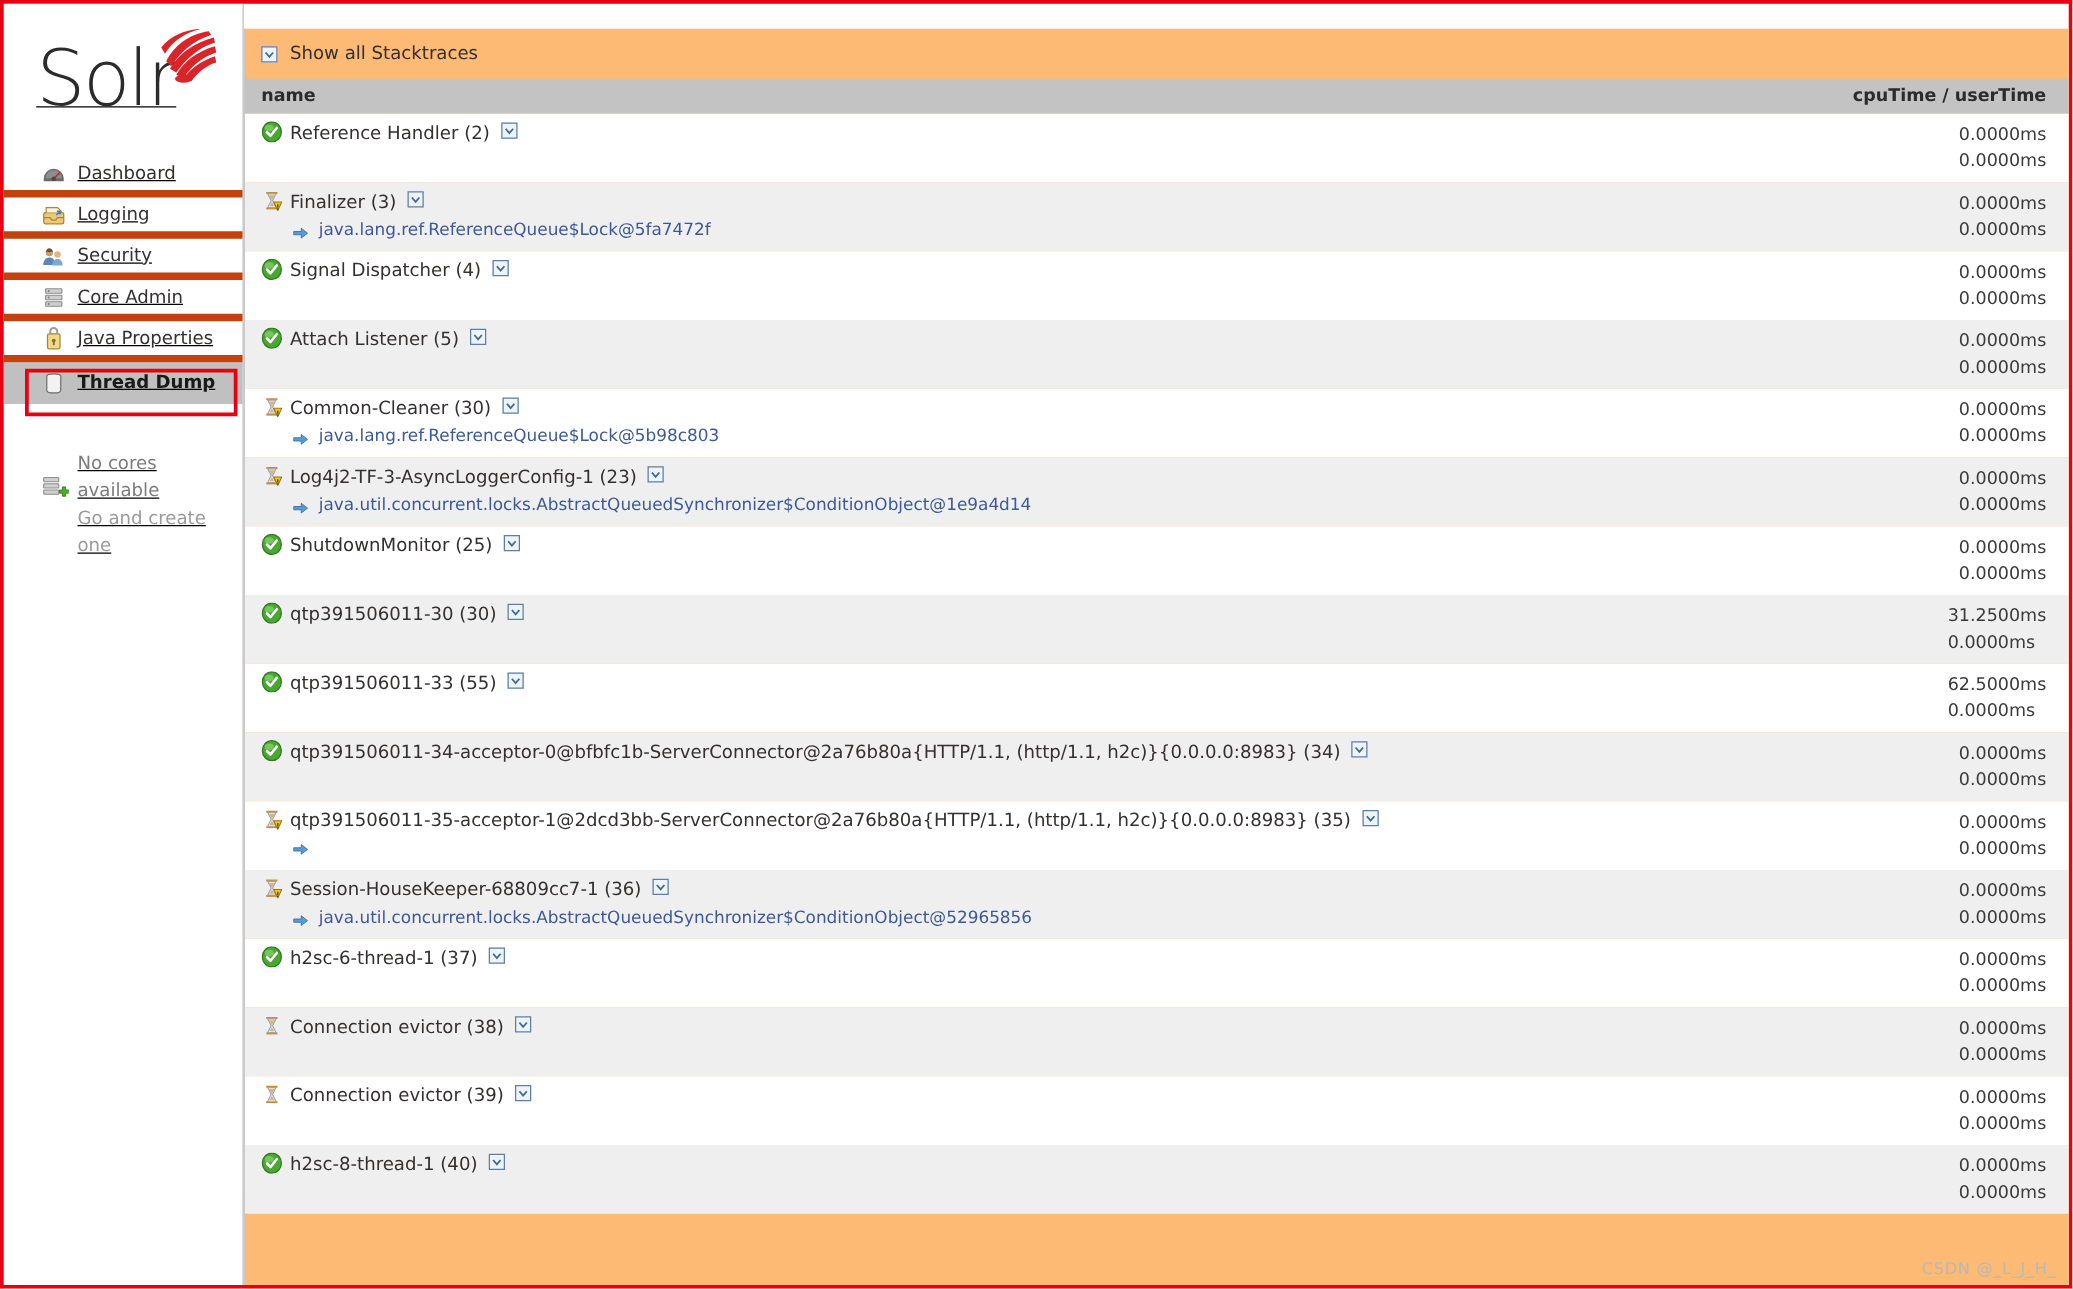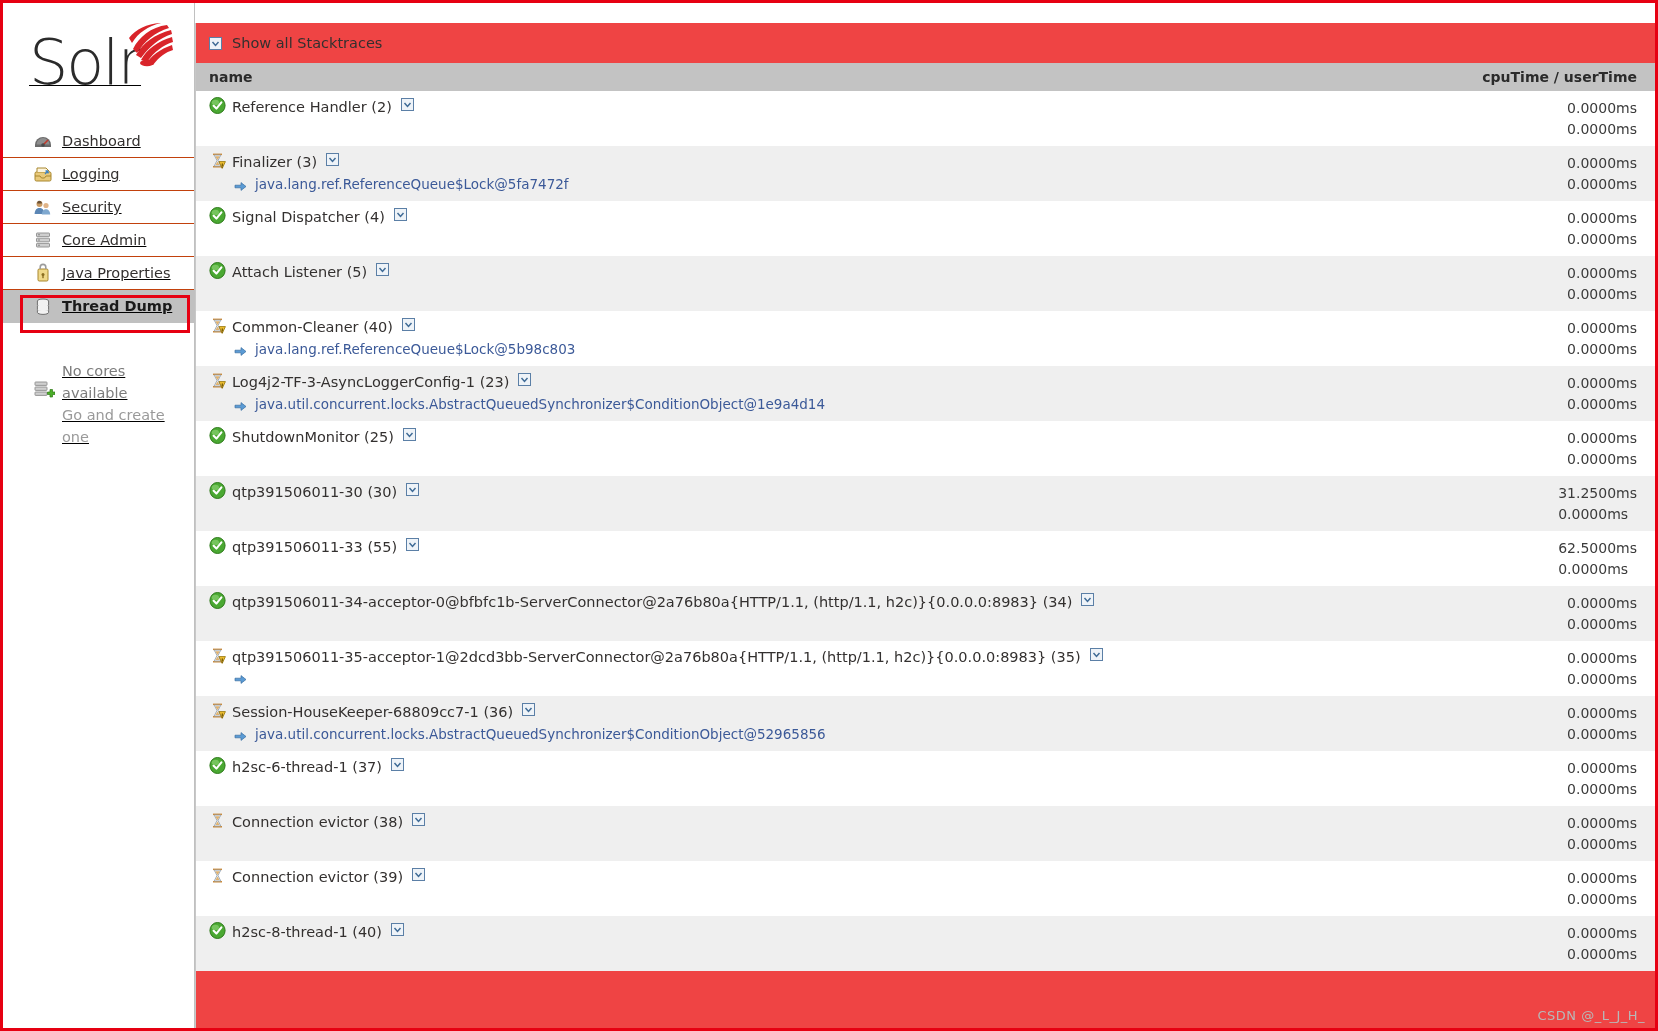--- a/index.html
+++ b/index.html
@@ -37,21 +37,21 @@
     line-height: 84px;
   }
   #logo .burst {
     position: absolute; left: 92px; top: 2px;
     width: 52px; height: 44px;
   }
   .navlist { margin: 20px 0 0 0; padding: 0; list-style: none; }
   .navlist li {
     position: relative;
     height: 33px;
-    border-bottom: 1px solid #c2410c;
+    border-bottom: 6px solid #c2410c;
     display: flex; align-items: center;
     padding-left: 30px;
     cursor: pointer;
   }
   .navlist li .nav-icon {
     position: absolute; left: 30px; top: 50%;
     transform: translateY(-50%);
     width: 20px; height: 20px;
   }
   .navlist li .nav-label {
@@ -88,21 +88,21 @@
     line-height: 22px;
     color: #9a9a9a;
   }
   #cores .core-line1 { color: #7c7c7c; }
   
   #main {
     position: absolute;
     left: 192px; top: 20px;
     width: 1460px; bottom: 0;
     border-left: 1px solid #c8c8c8;
-    background: #ef4444;
+    background: #fdba74;
   }
   #toggle-row {
     display: flex; align-items: center;
     height: 40px;
     padding-left: 13px;
   }
   .toggle-box {
     width: 13px; height: 13px;
     border: 1px solid #5b7fa6;
     background: #eef3f8;
@@ -417,21 +417,21 @@
               <span class="thread-ico"><svg viewBox="0 0 17 17" width="17" height="17">
                   <rect x="4" y="1.6" width="9" height="1.5" fill="#c98a3a"></rect>
                   <rect x="4" y="14" width="9" height="1.5" fill="#c98a3a"></rect>
                   <path d="M5.2 3.1 L11.8 3.1 L9 8.5 L11.8 14 L5.2 14 L8 8.5 Z" fill="#f4f4f4" stroke="#9aa7b4" stroke-width="0.9"></path>
                   <path d="M6.2 4.2 L10.8 4.2 L8.5 8 Z" fill="#dfb270"></path>
                   <path d="M6.5 12.9 L10.5 12.9 L8.5 9.6 Z" fill="#dfb270"></path>
                   <path d="M10 9.6 L16.4 9.6 L13.2 16.4 Z" fill="#f2c230" stroke="#9c7a12" stroke-width="0.9" stroke-linejoin="round"></path>
                   <rect x="12.7" y="11.4" width="1.1" height="2.6" fill="#5d4708"></rect>
                   <rect x="12.7" y="14.5" width="1.1" height="1.1" fill="#5d4708"></rect>
                 </svg></span>
-              <span class="thread-name">Common-Cleaner (40)</span>
+              <span class="thread-name">Common-Cleaner (30)</span>
               <span class="detail-toggle">
                 <svg viewBox="0 0 9 9" width="9" height="9">
                   <path d="M1.5 3 L4.5 6.4 L7.5 3" fill="none" stroke="#3f6b96" stroke-width="1.5"></path>
                 </svg>
               </span>
             </div>
             <div class="lock-line">
               <span class="lock-arrow"><svg viewBox="0 0 13 13" width="13" height="13">
                   <path d="M1 5.2 L7 5.2 L7 2.6 L12 6.5 L7 10.4 L7 7.8 L1 7.8 Z" fill="#5b9bd5" stroke="#3a6fa0" stroke-width="0.7" stroke-linejoin="round"></path>
                 </svg></span>

